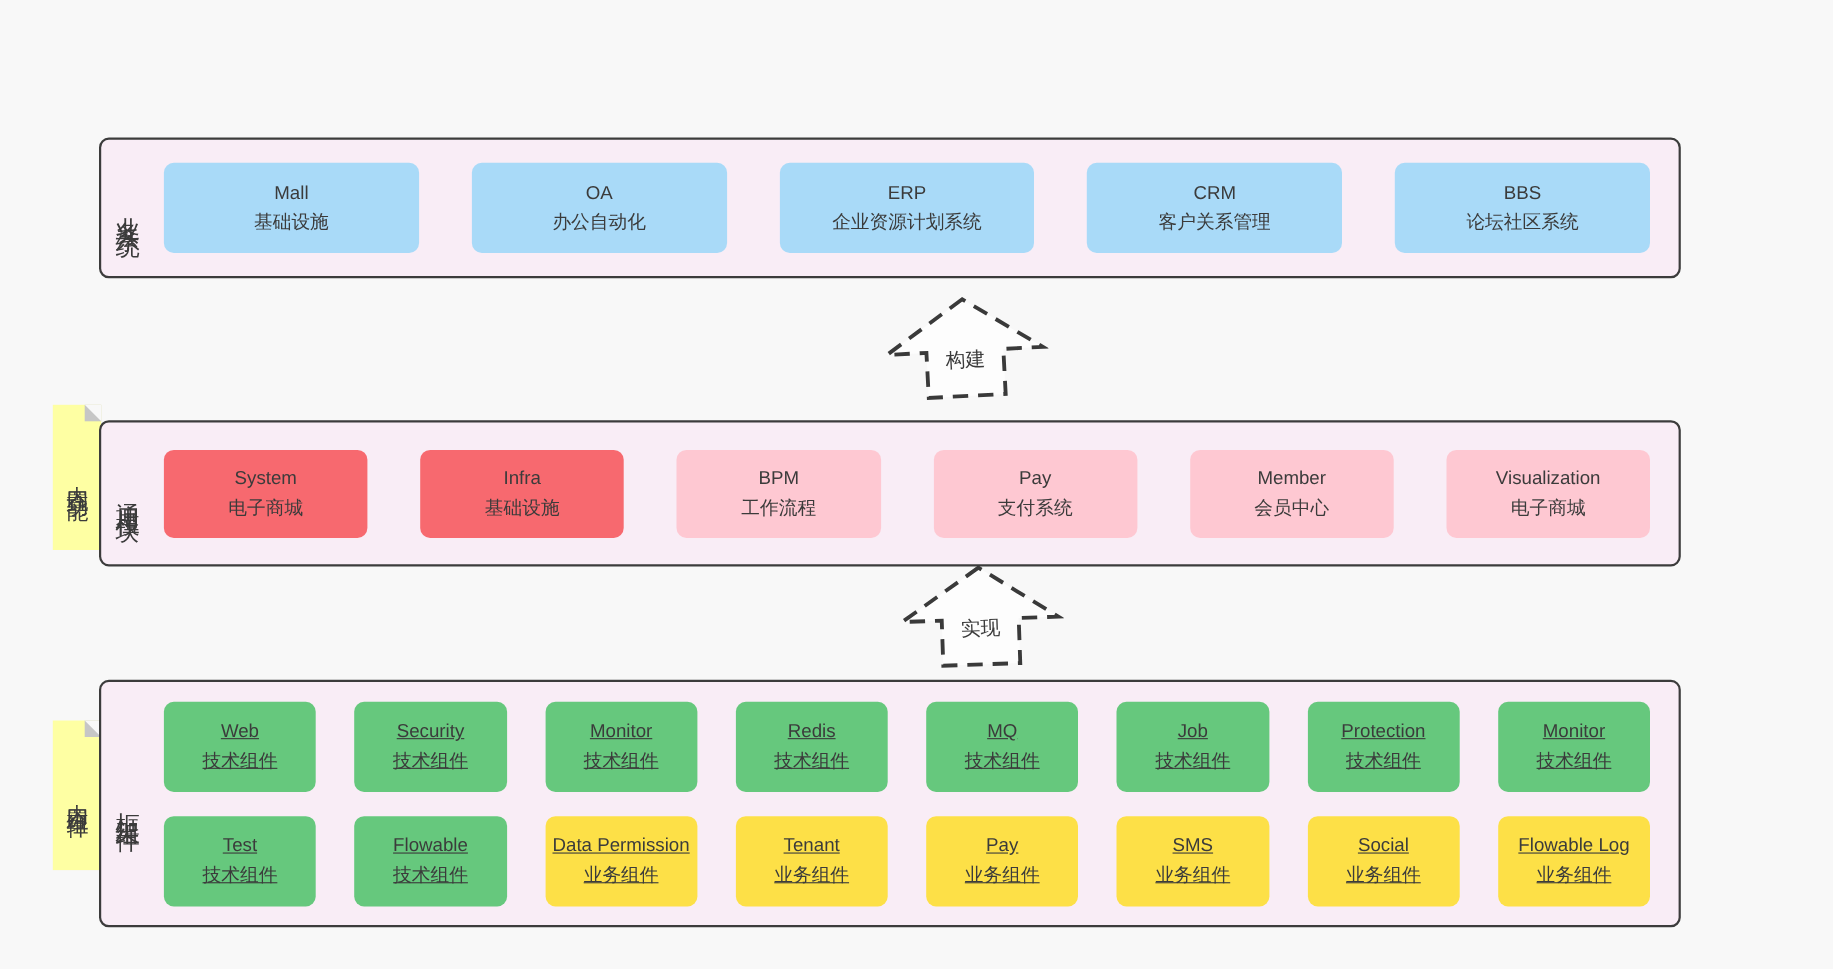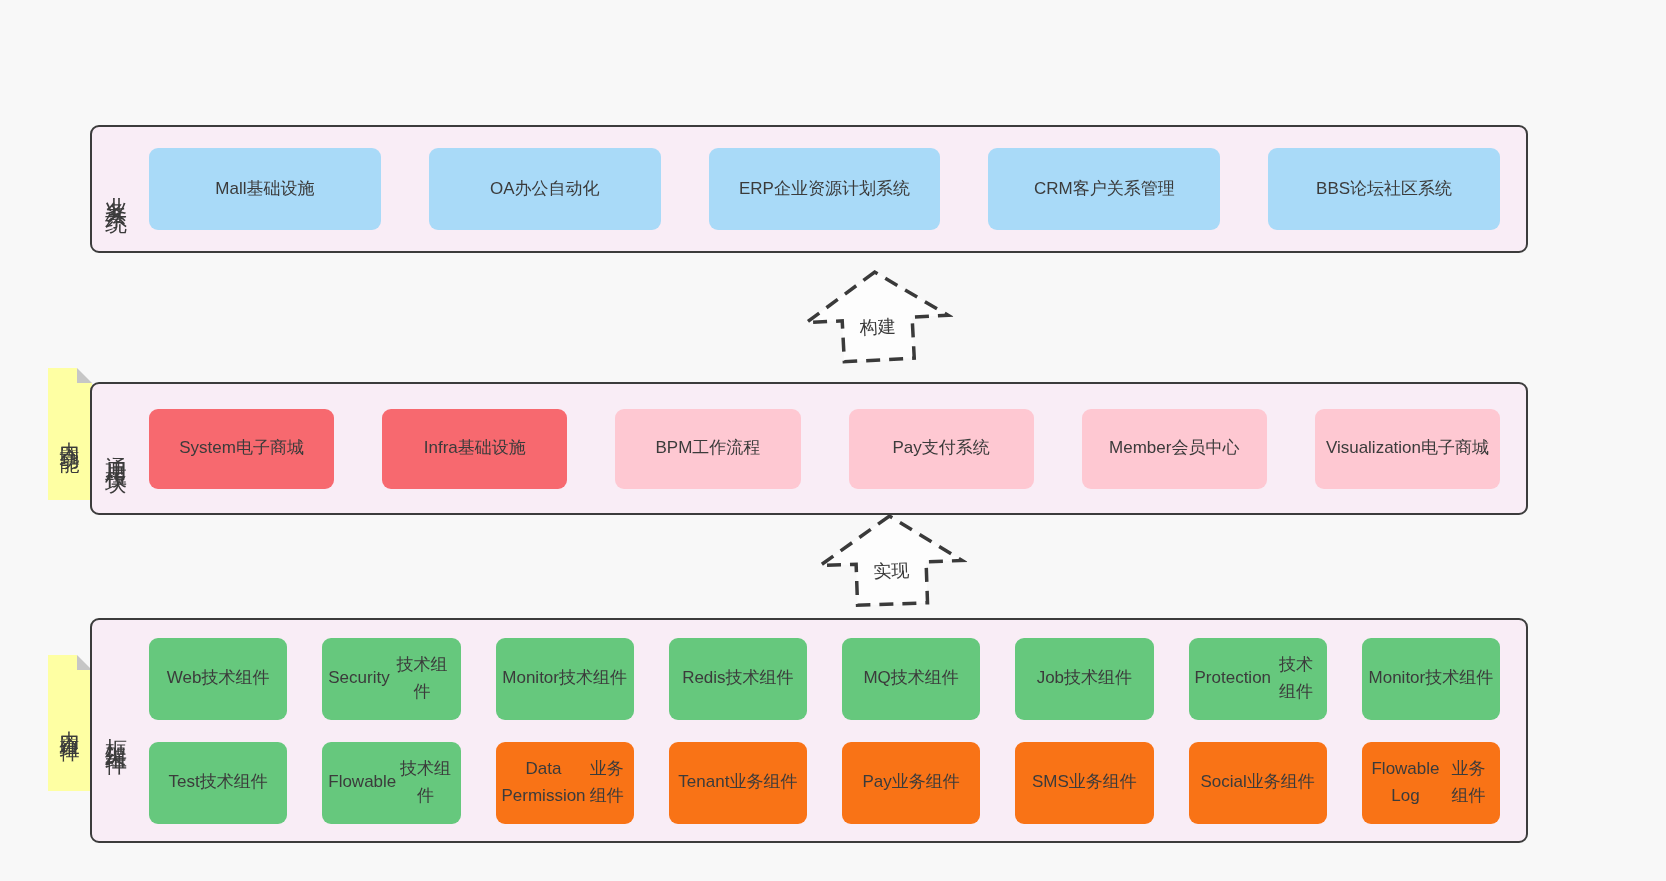--- a/index.html
+++ b/index.html
@@ -16,34 +16,34 @@
   #panel-business{top:125px;height:128px;}
   #panel-modules{top:382px;height:133px;}
   #panel-framework{top:618px;height:225px;}
   .vlabel{
     writing-mode:vertical-lr;text-orientation:upright;
     font-size:22px;letter-spacing:5px;line-height:1;
     margin-left:13px;width:34px;text-align:center;color:#3b3b3b;flex:0 0 auto;
   }
   .boxes{flex:1;display:flex;gap:48px;margin:0 26px 0 10px;align-items:center;}
   .rows{flex:1;display:flex;flex-direction:column;gap:22px;margin:0 26px 0 10px;justify-content:center;}
-  .row{display:flex;gap:35px;}
+  .row{display:flex;gap:35px;text-decoration:underline;}
   .box{
     flex:1;border-radius:9px;
-    display:flex;flex-direction:row;justify-content:center;align-items:center;
+    display:flex;flex-direction:column;justify-content:center;align-items:center;
     text-align:center;font-size:17px;line-height:1.55;padding:4px 6px;box-sizing:border-box;
   }
   #panel-business .box{height:82px;}
   #panel-modules .box{height:80px;}
   #panel-framework .box{height:82px;}
   .box.blue{background:#a9daf8;}
   .box.red{background:#f7696f;}
   .box.pink{background:#fec8d2;}
   .box.green{background:#66c87d;}
-  .box.lightgreen{background:#f97316;}
+  .box.lightgreen{background:#fde047;}
   .sticky{
     position:absolute;left:48px;width:44px;background:#feffa3;
     display:flex;align-items:center;justify-content:center;
   }
   #sticky-features{top:368px;height:132px;}
   #sticky-components{top:655px;height:136px;}
   .sticky-text{
     writing-mode:vertical-lr;text-orientation:upright;
     font-size:20px;letter-spacing:4px;line-height:1;color:#3b3b3b;
   }

